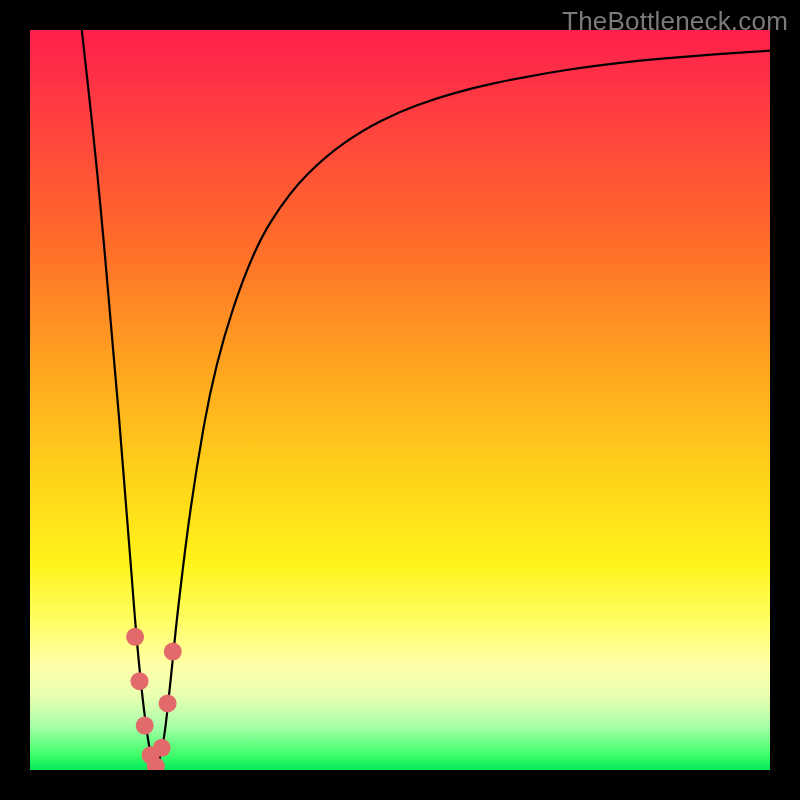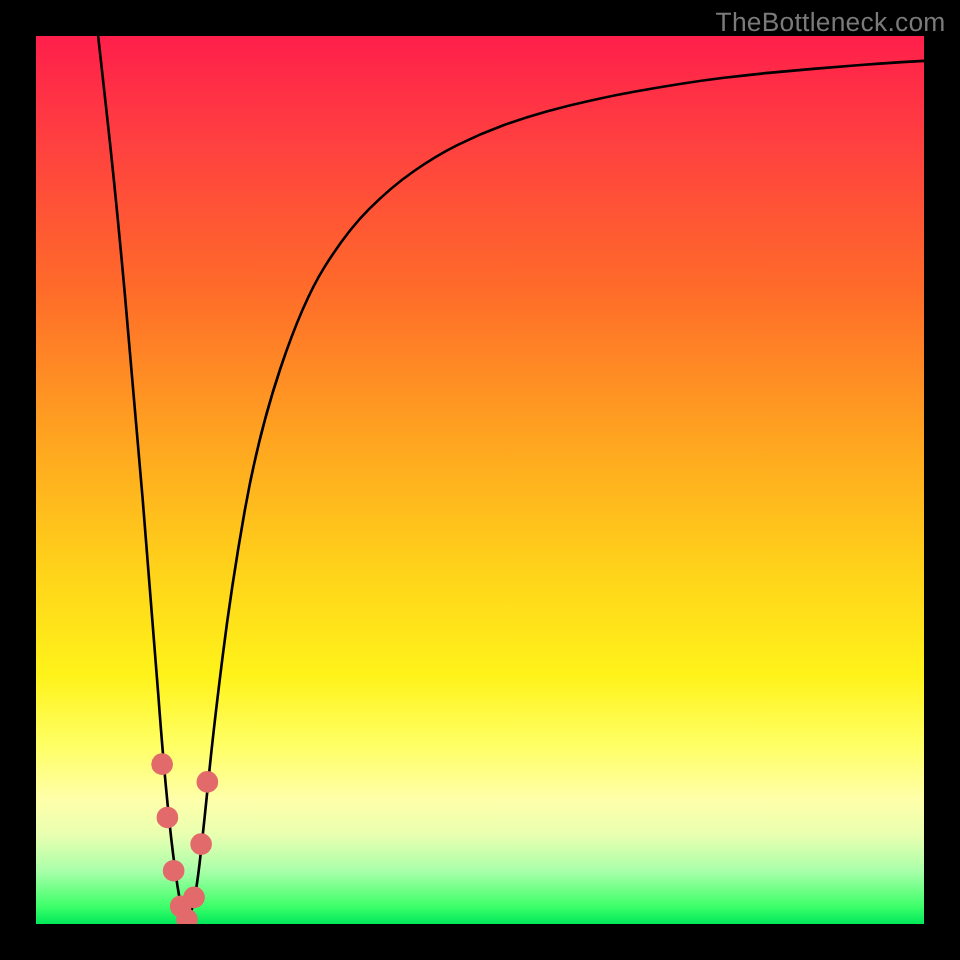--- a/index.html
+++ b/index.html
@@ -38,21 +38,21 @@
       #aaffaa 94%,
       #3eff6a 98%,
       #00e85a 100%
     );
   }
   .watermark {
     position: absolute;
     top: 6px;
     right: 12px;
     color: #7a7a7a;
-    font-size: 22px;
+    font-size: 26px;
     font-weight: 500;
     letter-spacing: 0.2px;
     user-select: none;
   }
   svg.curve {
     position: absolute;
     top: 0;
     left: 0;
     width: 740px;
     height: 740px;

